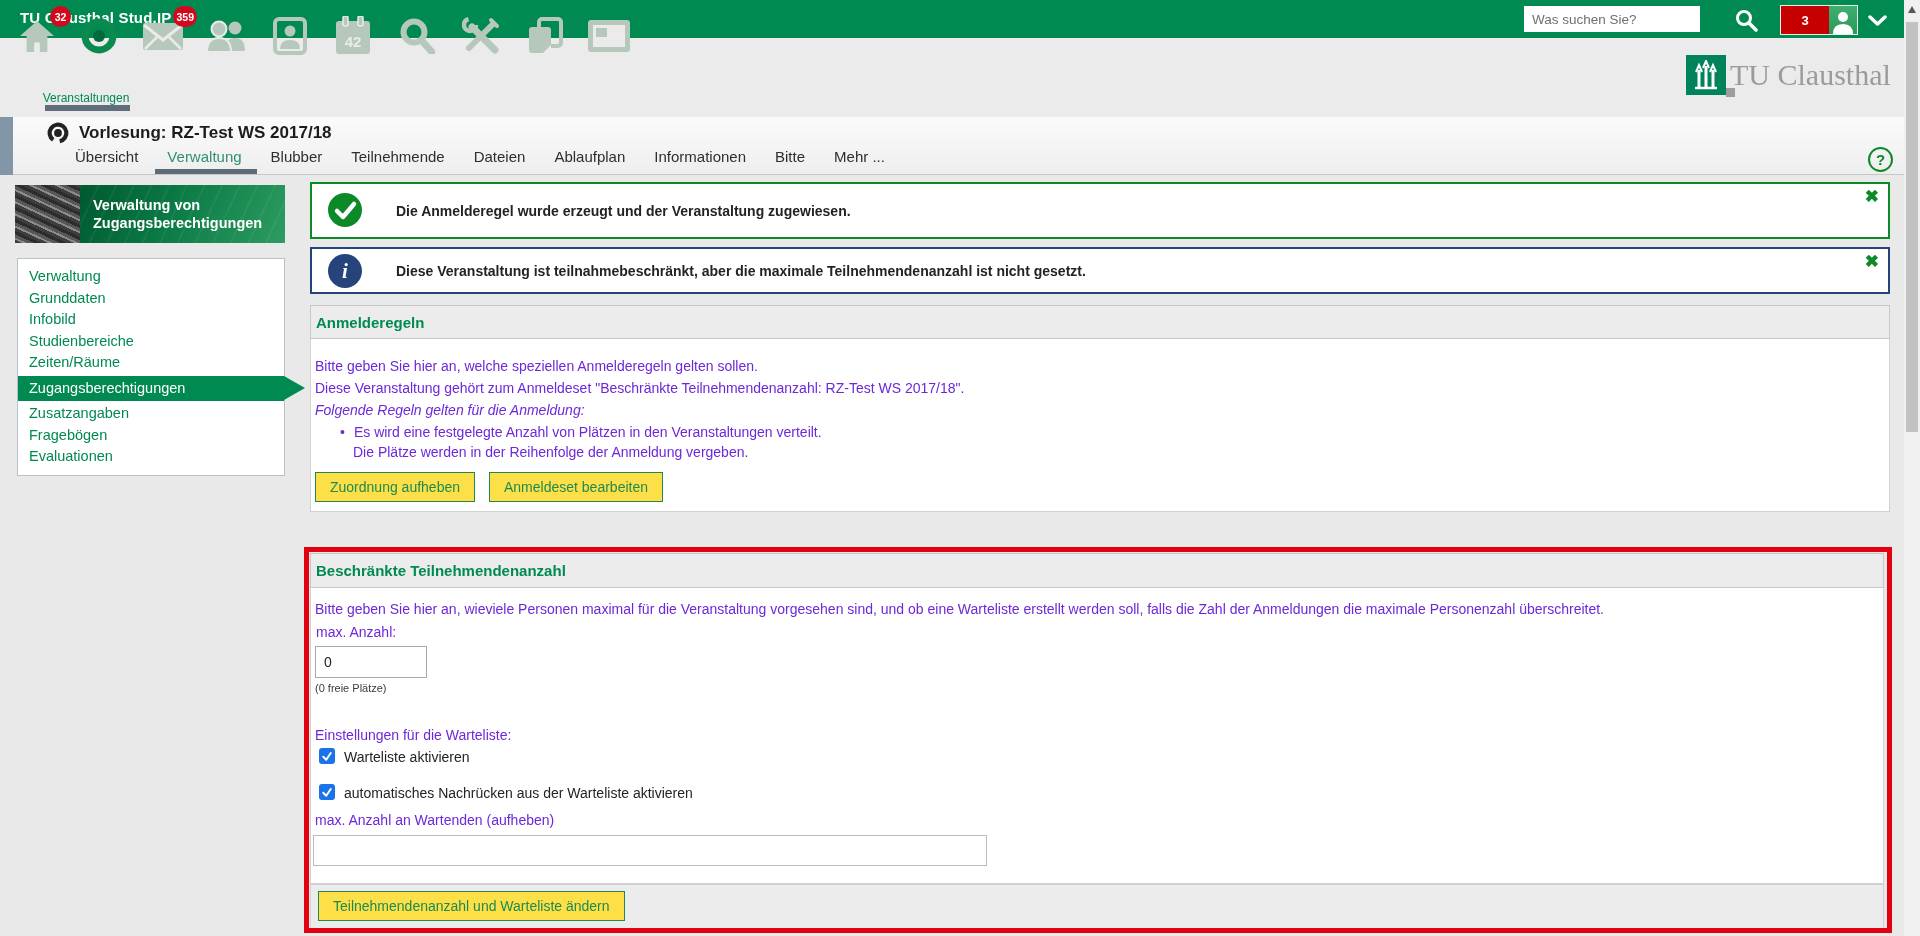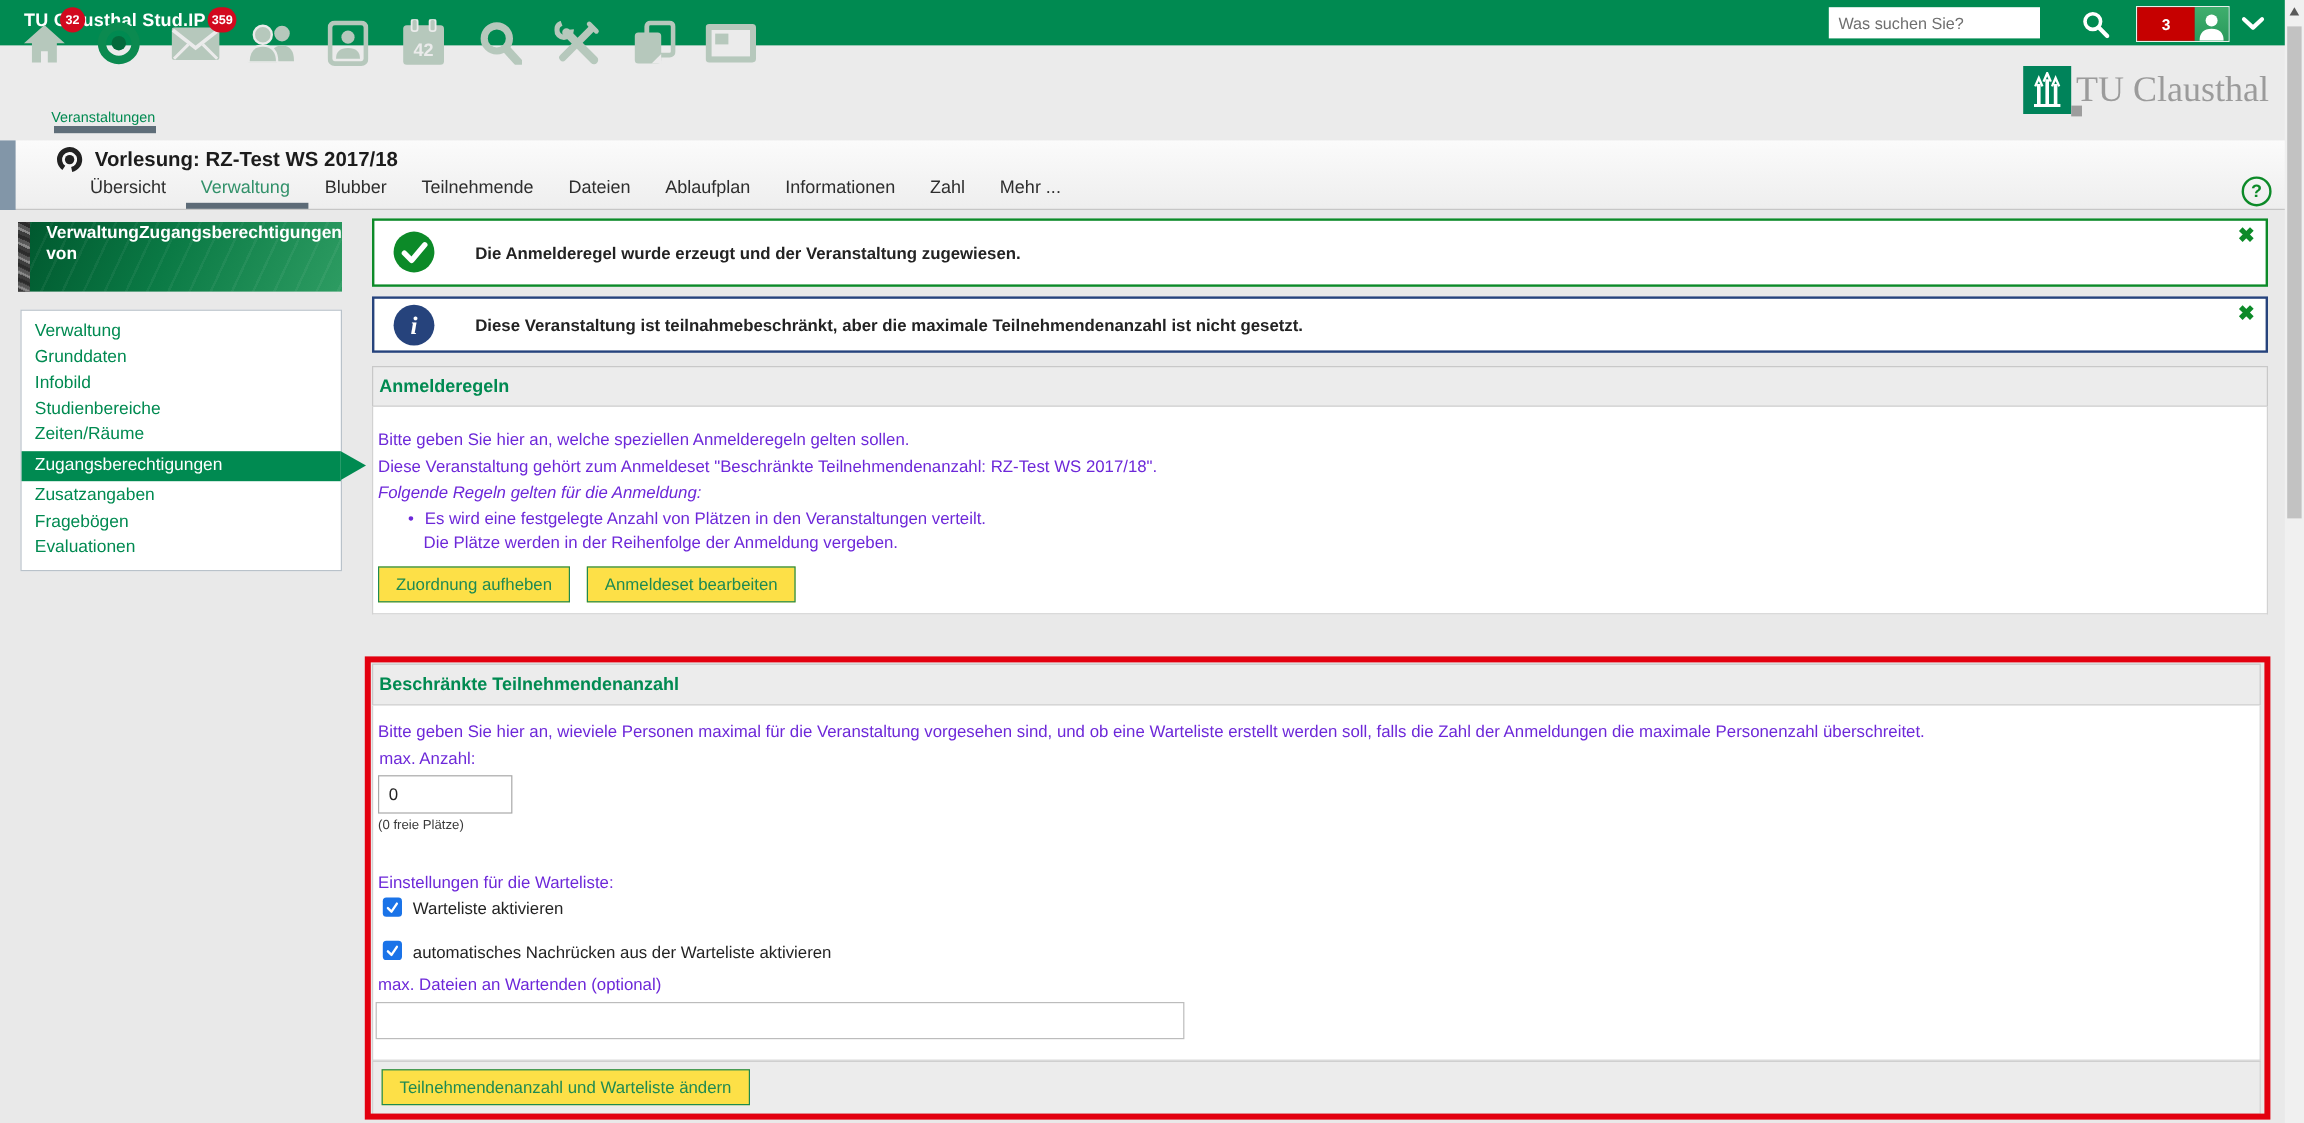--- a/index.html
+++ b/index.html
@@ -40,21 +40,21 @@
   #help-btn{left:1868px;top:147px;width:25px;height:25px;border:2.5px solid #0c8a28;border-radius:50%;color:#0c8a28;font-size:15px;font-weight:700;display:flex;align-items:center;justify-content:center;box-sizing:border-box;cursor:pointer;}
 
   
   #sb-head{left:15px;top:185px;width:270px;height:58px;display:flex;}
   #sb-photo{width:65px;height:58px;background:
      repeating-linear-gradient(25deg,#3d3d3d 0 3px,#8a8a8a 3px 5px,#575757 5px 8px,#2c2c2c 8px 11px),
      #555;}
   #sb-grad{flex:1;background:
      repeating-linear-gradient(115deg,rgba(255,255,255,.05) 0 2px,rgba(0,0,0,0) 2px 16px),
      linear-gradient(115deg,#00592f 0%,#0b7a45 45%,#2d9c62 100%);
-     color:#fff;font-size:14.5px;font-weight:700;line-height:18px;display:flex;justify-content:center;padding-left:13px;}
+     color:#fff;font-size:14.5px;font-weight:700;line-height:18px;display:flex;flex-direction:column;justify-content:center;padding-left:13px;}
   #sb-nav{left:17px;top:258px;width:268px;background:#fff;border:1px solid #b9c2ca;box-sizing:border-box;padding:7px 0;}
   .sb-item{position:relative;padding:2px 0 2px 11px;font-size:14.5px;color:#008a51;line-height:17.5px;cursor:pointer;}
   .sb-item.active{background:#008a51;color:#fff;padding-top:4px;padding-bottom:4px;margin:2px 0;}
   .sb-item.active .arrow{position:absolute;right:-21px;top:0;width:0;height:0;border-top:12.8px solid transparent;border-bottom:12.8px solid transparent;border-left:21px solid #008a51;}
 
   
   .alert{left:310px;width:1580px;background:#fff;box-sizing:border-box;}
   #alert-success{top:182px;height:57px;border:2px solid #0c8a28;}
   #alert-info{top:247px;height:47px;border:2px solid #26437c;}
   .alert-icon{position:absolute;left:16px;width:34px;height:34px;border-radius:50%;display:flex;align-items:center;justify-content:center;}
@@ -214,21 +214,21 @@
     <span id="course-title">Vorlesung: RZ-Test WS 2017/18</span>
   </div>
   <div class="abs" id="tabs">
     <span class="tab">Übersicht</span>
     <span class="tab active">Verwaltung</span>
     <span class="tab">Blubber</span>
     <span class="tab">Teilnehmende</span>
     <span class="tab">Dateien</span>
     <span class="tab">Ablaufplan</span>
     <span class="tab">Informationen</span>
-    <span class="tab">Zahl</span>
+    <span class="tab">Bitte</span>
     <span class="tab">Mehr ...</span>
   </div>
   <div class="abs" id="tab-underline"></div>
   <div class="abs" id="help-btn">?</div>
 
   <div class="abs" id="sb-head">
     <div id="sb-photo"></div>
     <div id="sb-grad">
       <span>Verwaltung von</span>
       <span>Zugangsberechtigungen</span>
@@ -293,21 +293,21 @@
   </div>
   <div class="cb-label" style="left:344px;top:749px;">Warteliste aktivieren</div>
 
   <div class="cb" style="left:319px;top:784px;">
     <svg width="12" height="12" viewBox="0 0 16 16">
         <polyline points="3,9 7,13 13,4" fill="none" stroke="#fff" stroke-width="2.6" stroke-linecap="round" stroke-linejoin="round"></polyline>
       </svg>
   </div>
   <div class="cb-label" style="left:344px;top:785px;">automatisches Nachrücken aus der Warteliste aktivieren</div>
 
-  <div class="bodytext" style="left:315px;top:812px;">max. Dateien an Wartenden (optional)</div>
+  <div class="bodytext" style="left:315px;top:812px;">max. Anzahl an Wartenden (aufheben)</div>
   <input class="field" style="left: 313px; top: 835px; width: 674px; height: 31px; border-color: rgb(188, 188, 188);" value="">
 
   <div class="abs" id="sec2-ft"></div>
   <button class="btn" style="left:318px;top:891px;z-index:10;">Teilnehmendenanzahl und Warteliste ändern</button>
 
   <div class="abs" id="annotation"></div>
 
   <div class="abs" id="scroll-track"></div>
   <div class="abs" id="scroll-up"></div>
   <div class="abs" id="scroll-thumb"></div>

